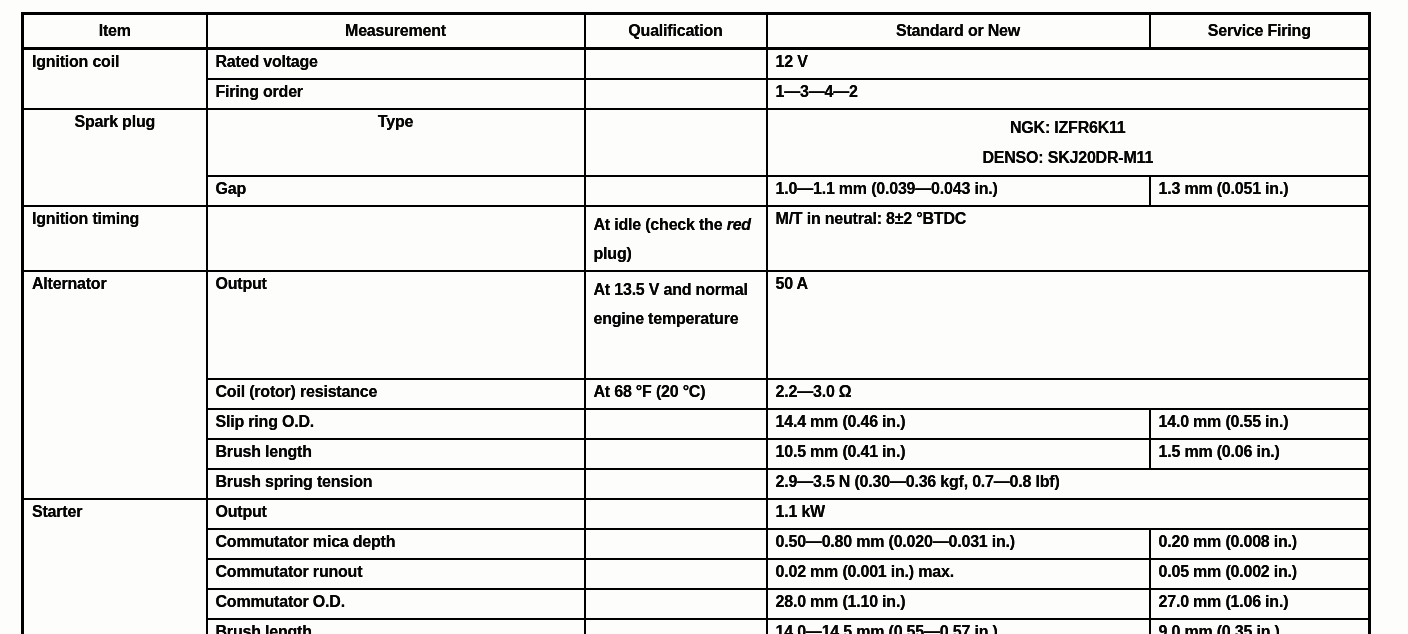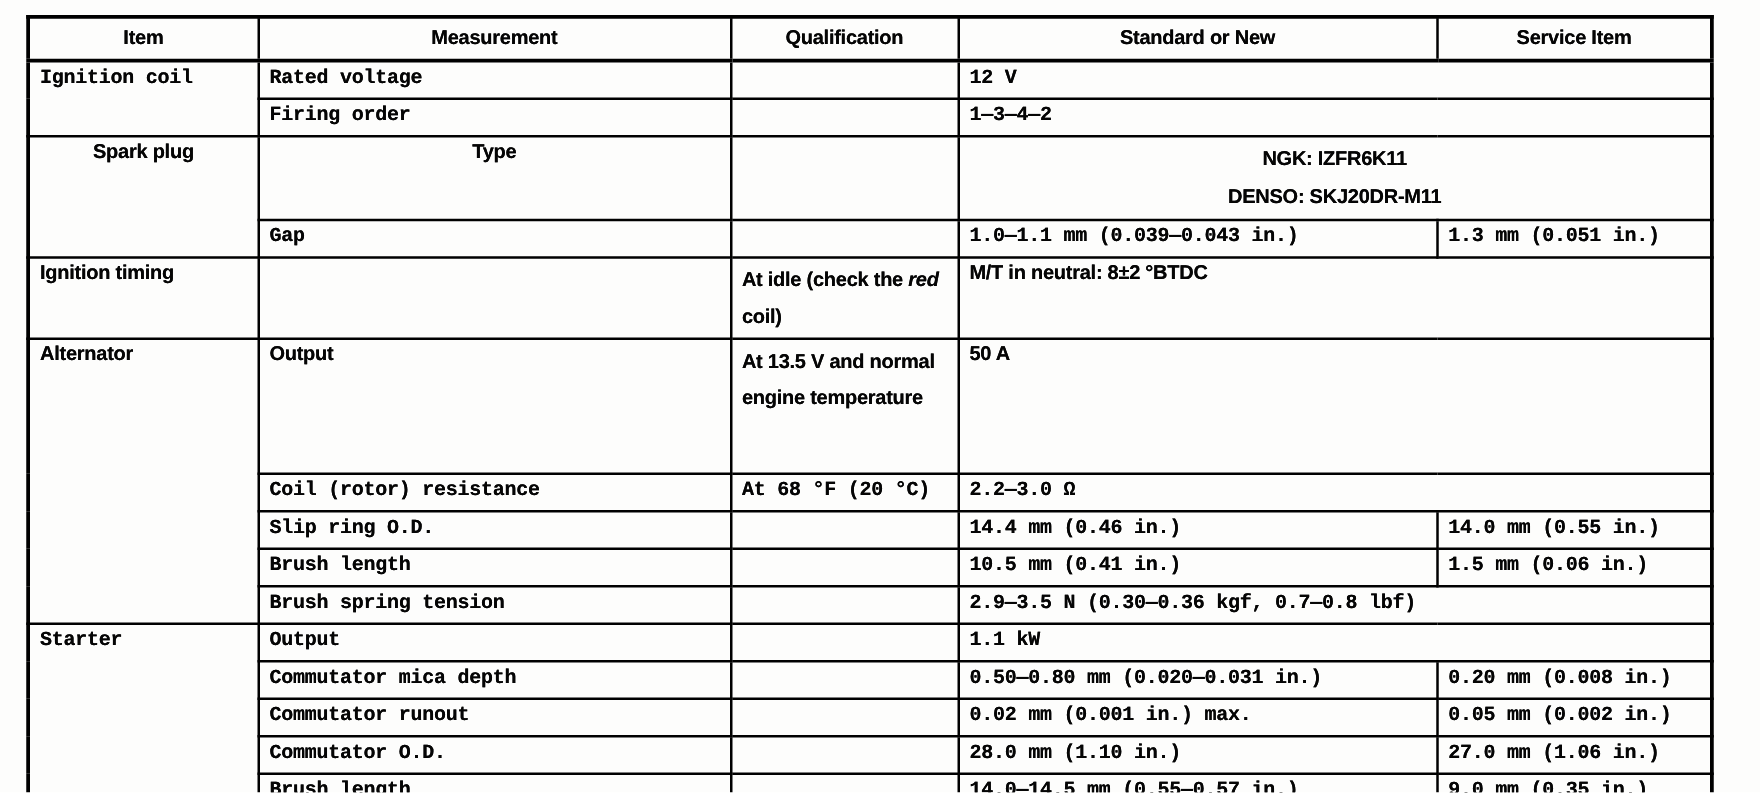--- a/index.html
+++ b/index.html
@@ -36,21 +36,21 @@
     overflow: hidden;
     white-space: normal;
   }
   thead th {
     text-align: center;
     vertical-align: middle;
     padding: 3px 4px;
     border-bottom: 3px solid #000;
     height: 26px;
   }
-  tr.h30  { height: 30px; font-family: Liberation Mono, monospace; }
+  tr.h30  { height: 30px; }
   tr.h57  { height: 57px; }
   tr.h65  { height: 65px; text-align: center; }
   tr.h93  { height: 108px; }
   td.lh-tall { line-height: 29px; }
   td .line { line-height: 30px; }
   .ital { font-style: italic; text-align: right; }
 </style>
 </head>
 <body>
 
@@ -62,21 +62,21 @@
       <col style="width:182px">
       <col style="width:383px">
       <col style="width:220px">
     </colgroup>
     <thead>
       <tr>
         <th>Item</th>
         <th>Measurement</th>
         <th>Qualification</th>
         <th>Standard or New</th>
-        <th>Service Item</th>
+        <th>Service Firing</th>
       </tr>
     </thead>
     <tbody>
       <tr class="h30">
         <td rowspan="2">Ignition coil</td>
         <td>Rated voltage</td>
         <td></td>
         <td colspan="2">12 V</td>
       </tr>
       <tr class="h30">
@@ -95,21 +95,21 @@
       </tr>
       <tr class="h30">
         <td>Gap</td>
         <td></td>
         <td>1.0—1.1 mm (0.039—0.043 in.)</td>
         <td>1.3 mm (0.051 in.)</td>
       </tr>
       <tr class="h57">
         <td>Ignition timing</td>
         <td></td>
-        <td class="lh-tall"><span>At idle (check the </span><span class="ital">red</span><span> coil)</span></td>
+        <td class="lh-tall"><span>At idle (check the </span><span class="ital">red</span><span> plug)</span></td>
         <td colspan="2">M/T in neutral: 8±2 °BTDC</td>
       </tr>
       <tr class="h93">
         <td rowspan="5">Alternator</td>
         <td>Output</td>
         <td class="lh-tall">At 13.5 V and normal engine temperature</td>
         <td colspan="2">50 A</td>
       </tr>
       <tr class="h30">
         <td>Coil (rotor) resistance</td>

